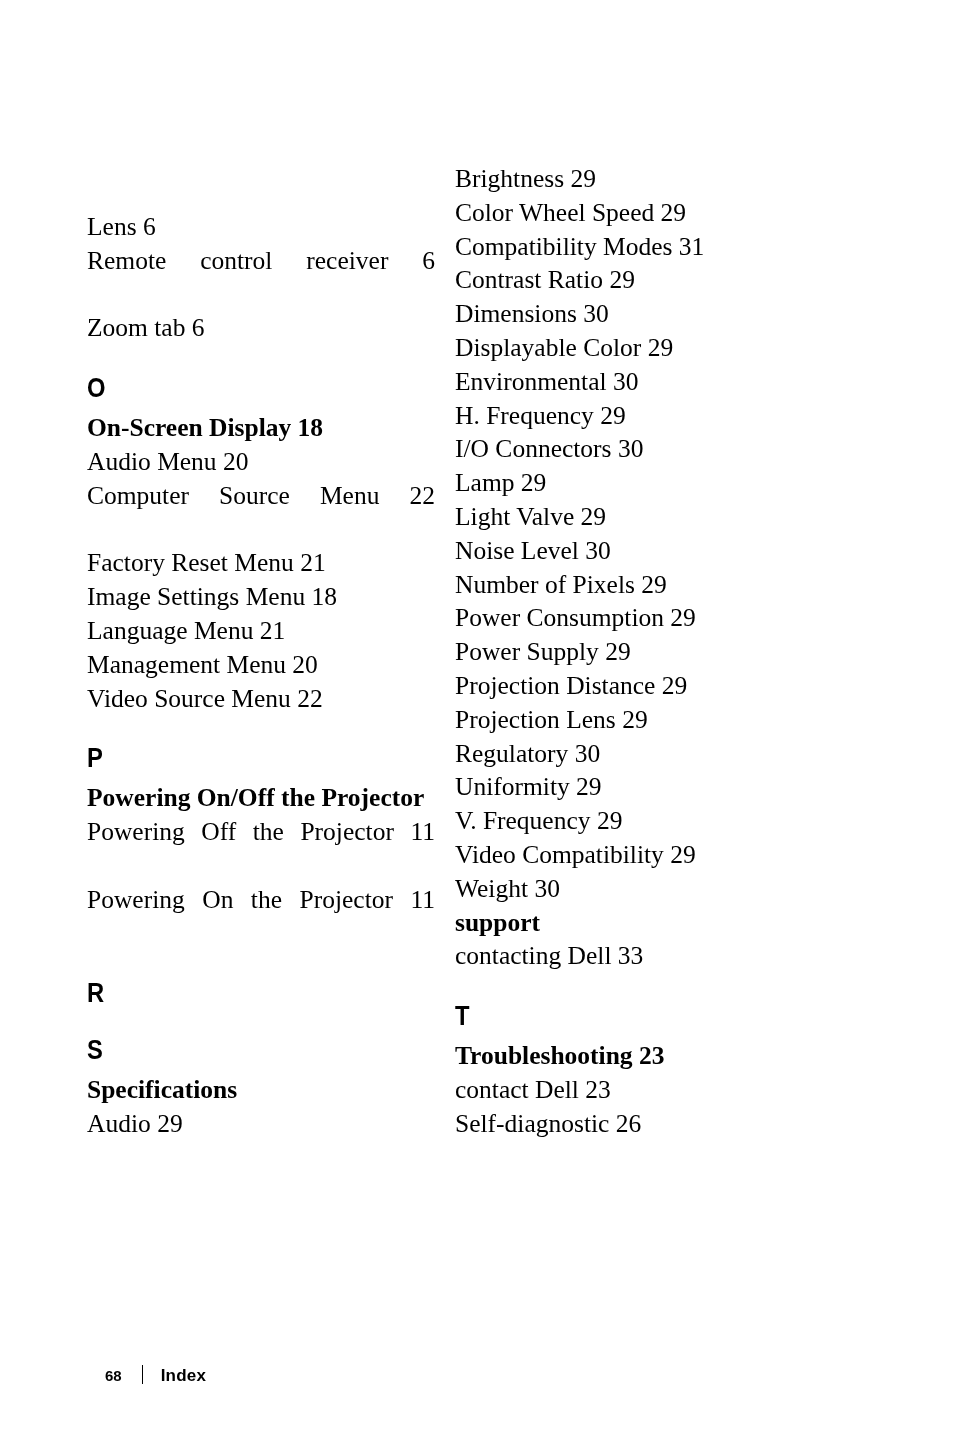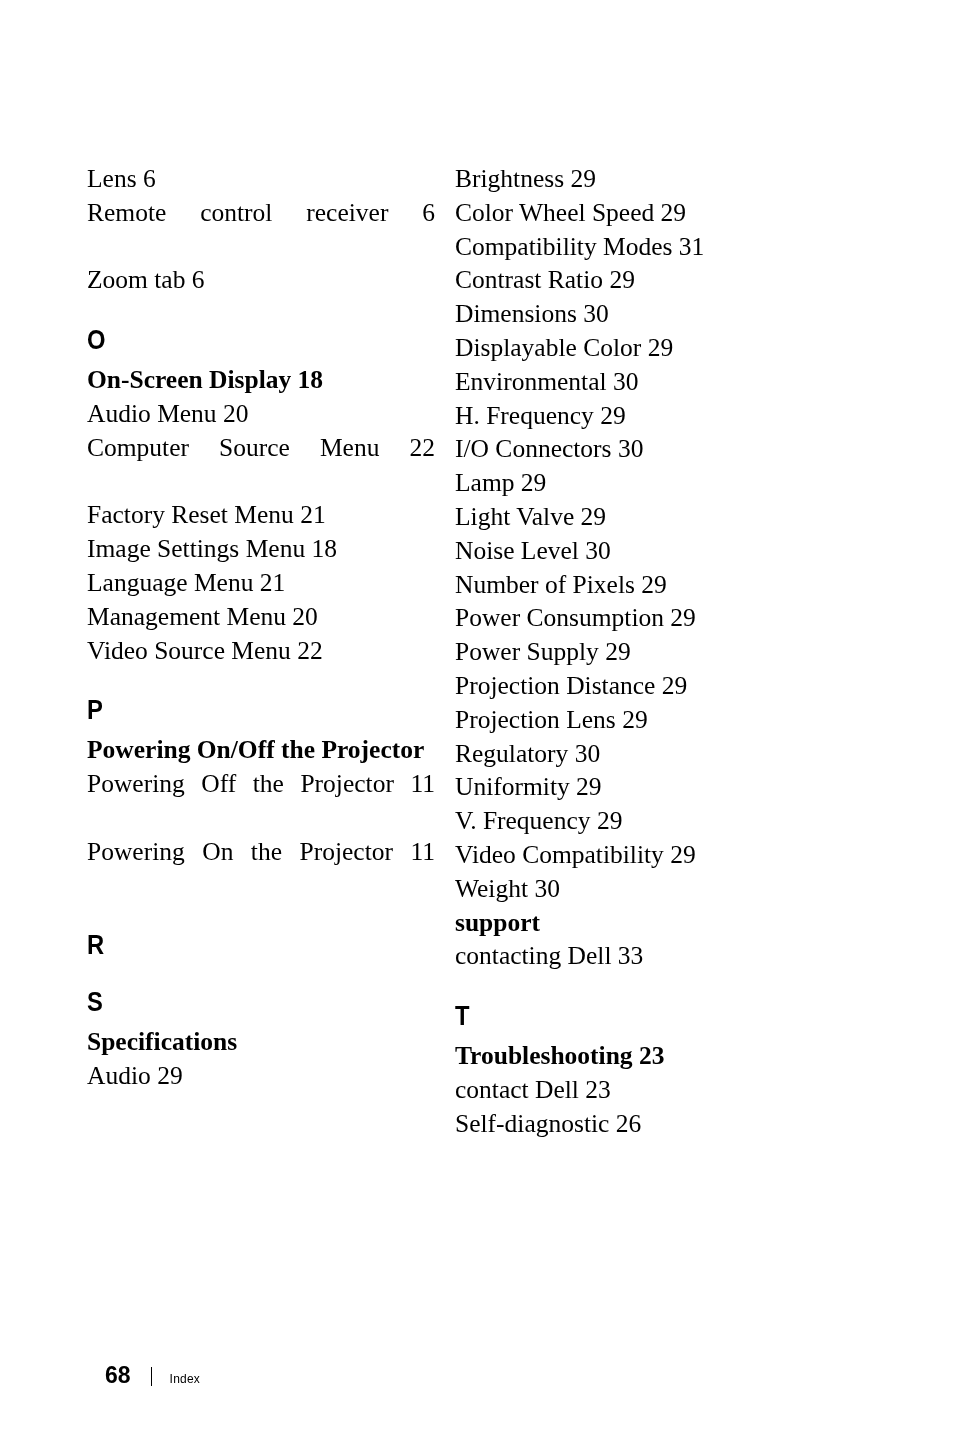--- a/index.html
+++ b/index.html
@@ -26,21 +26,21 @@
     position: absolute;
     top: 162px;
     left: 0;
     width: 954px;
   }
 
   .col {
     position: absolute;
     top: 0;
   }
-  .col-left  { left: 87px;  width: 348px; }
+  .col-left  { left: 87px;  width: 348px; margin-top: 48px; }
   .col-right { left: 455px; width: 352px; }
 
   
   .section-letter {
     font-family: "Liberation Sans", "DejaVu Sans", sans-serif;
     font-weight: bold;
     font-size: 27px;
     line-height: 1;
     letter-spacing: -0.5px;
     margin-top: 30px;
@@ -91,36 +91,36 @@
   
   .footer {
     position: absolute;
     left: 105px;
     top: 1362px;
     display: flex;
     align-items: baseline;
     font-family: "Liberation Sans", "DejaVu Sans", sans-serif;
   }
   .footer-page {
-    font-size: 23px;
+    font-size: 15px;
     font-weight: bold;
     letter-spacing: 0px;
   }
   .footer-sep {
     display: inline-block;
     width: 1px;
     height: 19px;
     background: #000000;
     margin: 0 18px 0 20px;
     position: relative;
     top: 3px;
   }
   .footer-label {
-    font-size: 12px;
-    font-weight: normal;
+    font-size: 17px;
+    font-weight: bold;
     letter-spacing: 0.2px;
   }
 </style>
 </head>
 <body>
 
 <div class="page">
 
   <div class="columns">
     <div class="col col-left">

